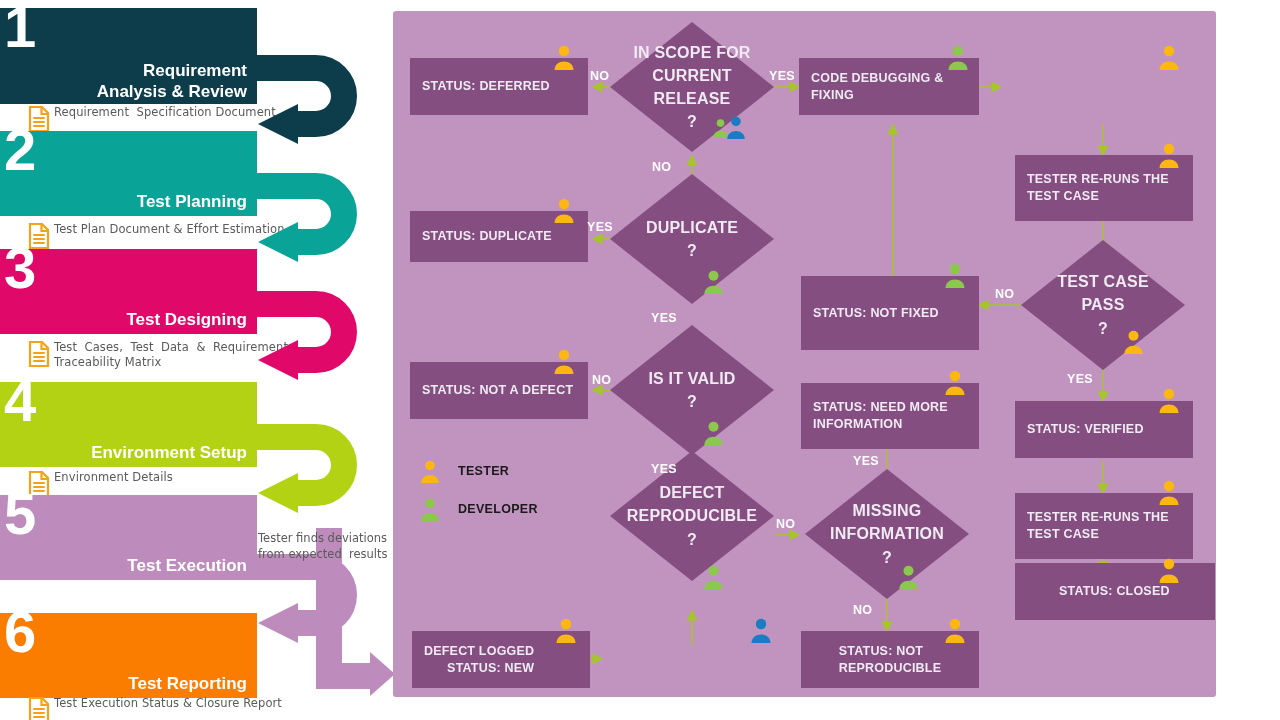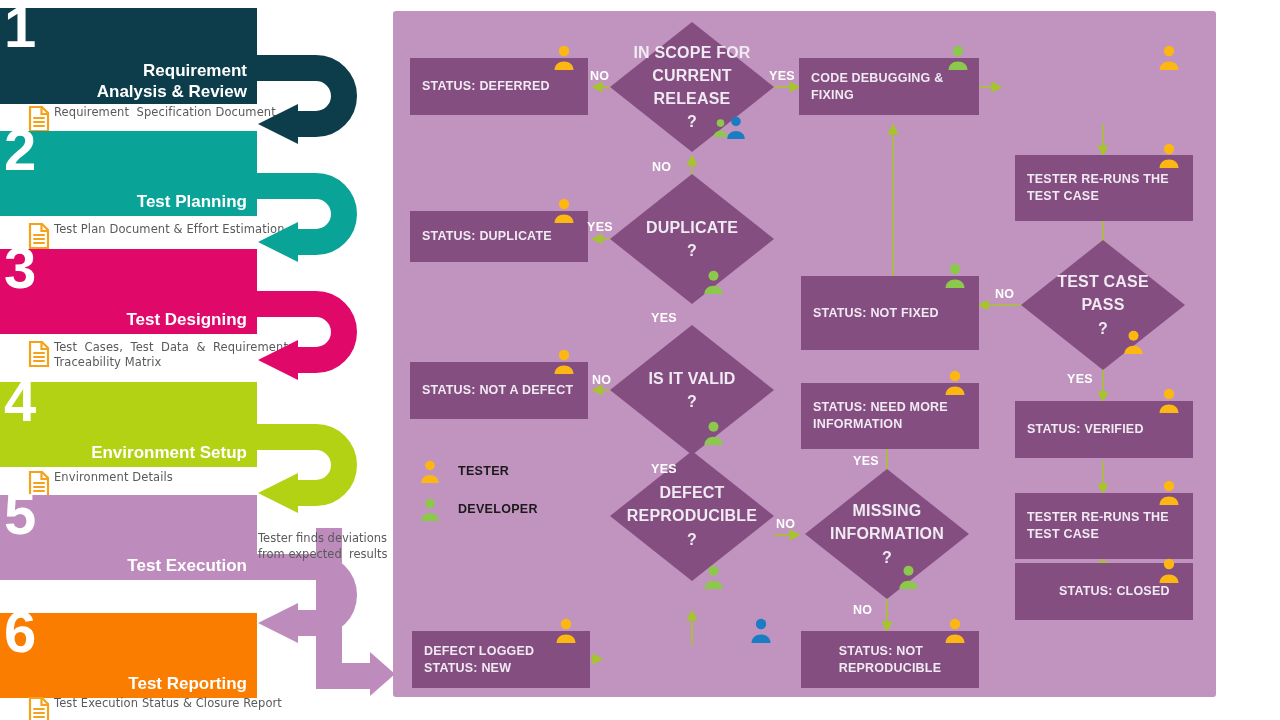--- a/index.html
+++ b/index.html
@@ -418,31 +418,31 @@
     <div class="node" style="left:622px;top:482px;width:178px;height:66px;">
       <span>TESTER RE-RUNS THE<br>TEST CASE</span>
     </div>
     <span class="person" style="left:763px;top:468px;">
       <svg width="26" height="26" viewBox="0 0 26 26">
           <circle cx="13" cy="7" r="5.2" fill="#fcb713"></circle>
           <path d="M3.5 26c0-5.2 4.3-8.6 9.5-8.6s9.5 3.4 9.5 8.6z" fill="#fcb713"></path>
         </svg>
     </span>
 
-    <div class="node" style="left:622px;top:552px;width:178px;height:57px;padding-left:44px;">
+    <div class="node" style="left:622px;top:552px;width:200px;height:57px;padding-left:44px;">
       <span>STATUS: CLOSED</span>
     </div>
     <span class="person" style="left:763px;top:546px;">
       <svg width="26" height="26" viewBox="0 0 26 26">
           <circle cx="13" cy="7" r="5.2" fill="#fcb713"></circle>
           <path d="M3.5 26c0-5.2 4.3-8.6 9.5-8.6s9.5 3.4 9.5 8.6z" fill="#fcb713"></path>
         </svg>
     </span>
 
-    <div class="node" style="left:19px;top:620px;width:178px;height:57px;">
+    <div class="node" style="left:19px;top:620px;width:178px;height:57px;text-align:right;">
       <span>DEFECT LOGGED<br>STATUS: NEW</span>
     </div>
     <span class="person" style="left:160px;top:606px;">
       <svg width="26" height="26" viewBox="0 0 26 26">
           <circle cx="13" cy="7" r="5.2" fill="#fcb713"></circle>
           <path d="M3.5 26c0-5.2 4.3-8.6 9.5-8.6s9.5 3.4 9.5 8.6z" fill="#fcb713"></path>
         </svg>
     </span>
 
     <span class="person" style="left:355px;top:606px;">

